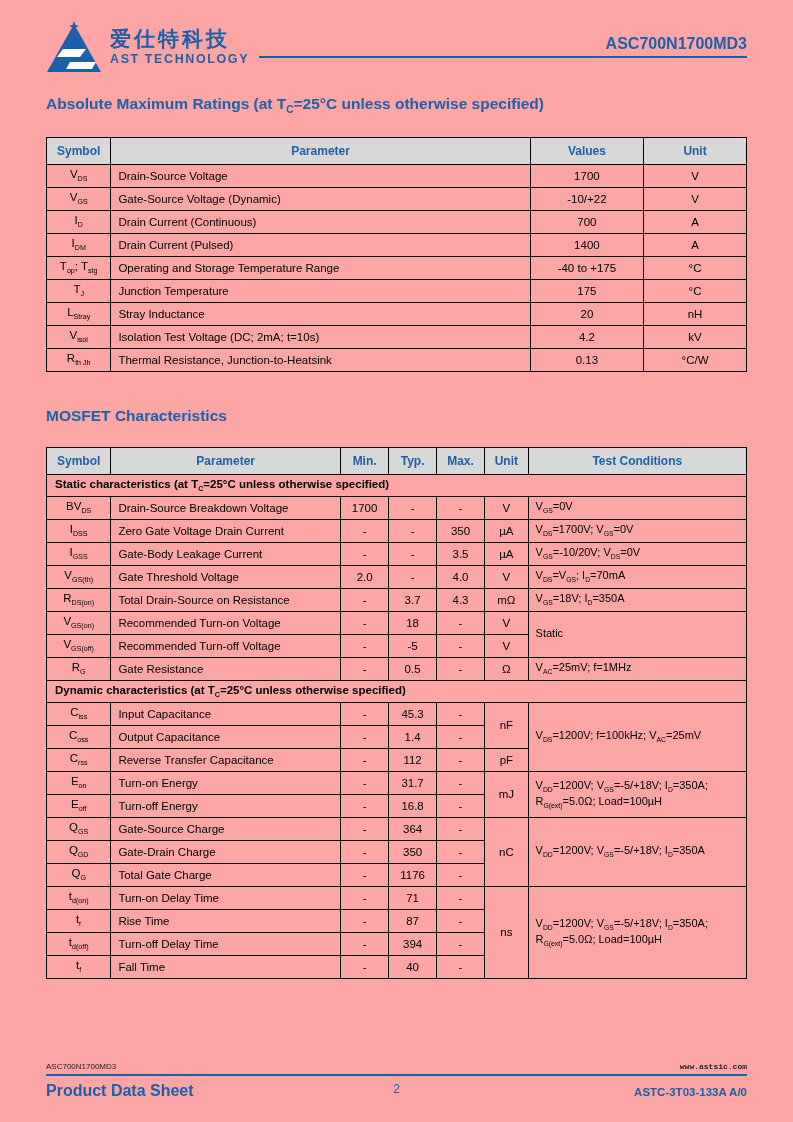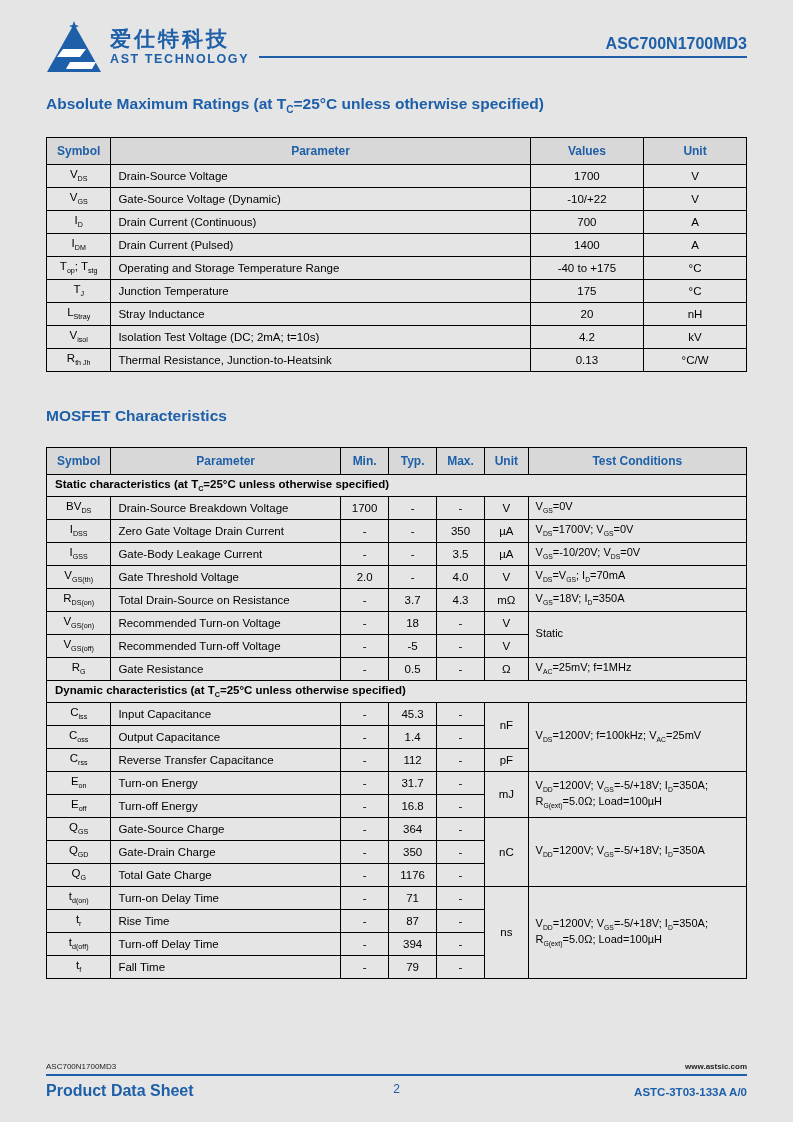--- a/index.html
+++ b/index.html
@@ -6,21 +6,21 @@
     --brand:#1d5fa8;
     --hdr-bg:#d8d8d8;
     --border:#000;
   }
   *{margin:0;padding:0;box-sizing:border-box;}
   html,body{background:#fff;}
   .page{
     position:relative;
     width:793px;height:1122px;
     margin:0 auto;
-    background:#e5e5e5;
+    background:#fca5a5;
     font-family:"Liberation Sans","DejaVu Sans",sans-serif;
     color:#000;
     overflow:hidden;
   }
   .content{padding:16px 46px 0 46px;}
 
   
   .header{display:flex;align-items:center;height:62px;}
   .logo{display:flex;align-items:center;flex:0 0 auto;}
   .logo svg{display:block;margin-right:8px;}
@@ -55,21 +55,21 @@
   table.data-table td.left{text-align:left;}
   table.data-table td.col-conditions{font-size:11px;}
   table.data-table tr.section-row td{
     text-align:left;font-weight:bold;height:20px;font-size:11.5px;padding:2px 8px;
   }
   table.data-table sub{font-size:0.62em;}
 
   
   .footer{position:absolute;left:46px;right:46px;top:1062px;}
   .footer-small{display:flex;justify-content:space-between;align-items:flex-end;font-size:8px;color:#222;}
-  .footer-small .fs-right{font-weight:bold;}
+  .footer-small .fs-right{font-weight:bold;font-family:Liberation Mono, monospace;}
   .footer-rule{border-top:2px solid var(--brand);margin-top:3px;}
   .footer-main{position:relative;margin-top:6px;display:flex;justify-content:space-between;align-items:baseline;}
   .footer-main .fm-left{font-size:16px;font-weight:bold;color:var(--brand);}
   .footer-main .fm-page{position:absolute;left:0;right:0;text-align:center;font-size:12px;color:var(--brand);}
   .footer-main .fm-right{font-size:11.5px;font-weight:bold;color:var(--brand);}
 </style>
 </head>
 <body>
 
 <div class="page">
@@ -338,21 +338,21 @@
             <td class="col-symbol">t<sub>d(off)</sub></td>
             <td class="col-parameter left">Turn-off Delay Time</td>
             <td class="col-min">-</td>
             <td class="col-typ">394</td>
             <td class="col-max">-</td>
           </tr>
           <tr>
             <td class="col-symbol">t<sub>f</sub></td>
             <td class="col-parameter left">Fall Time</td>
             <td class="col-min">-</td>
-            <td class="col-typ">79</td>
+            <td class="col-typ">40</td>
             <td class="col-max">-</td>
           </tr>
         </tbody>
       </table>
 
   </div>
 
   <div class="footer">
     <div class="footer-small">
       <span class="fs-left">ASC700N1700MD3</span>

